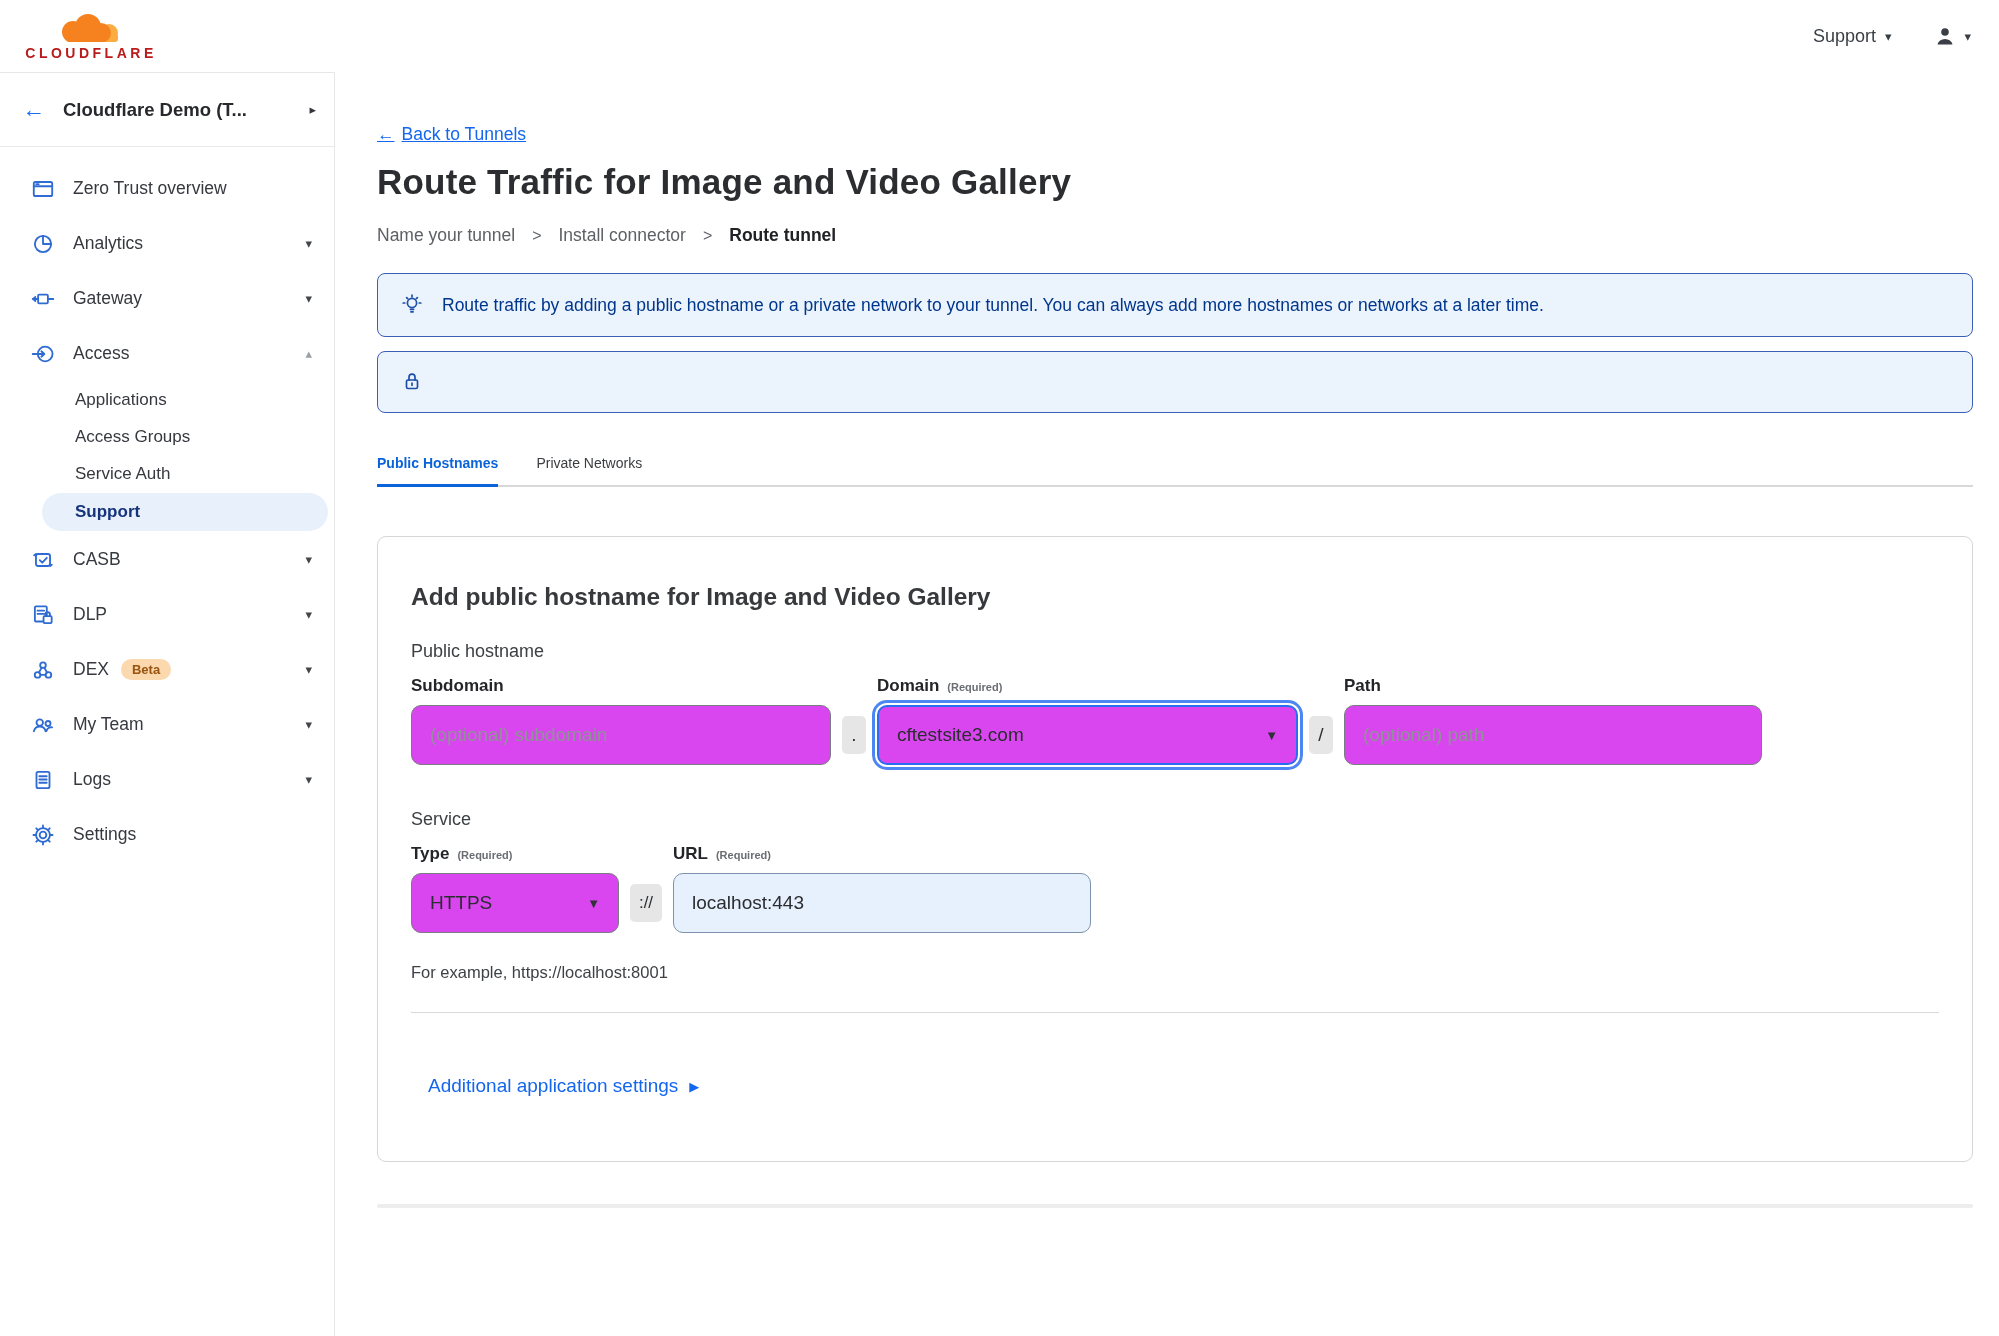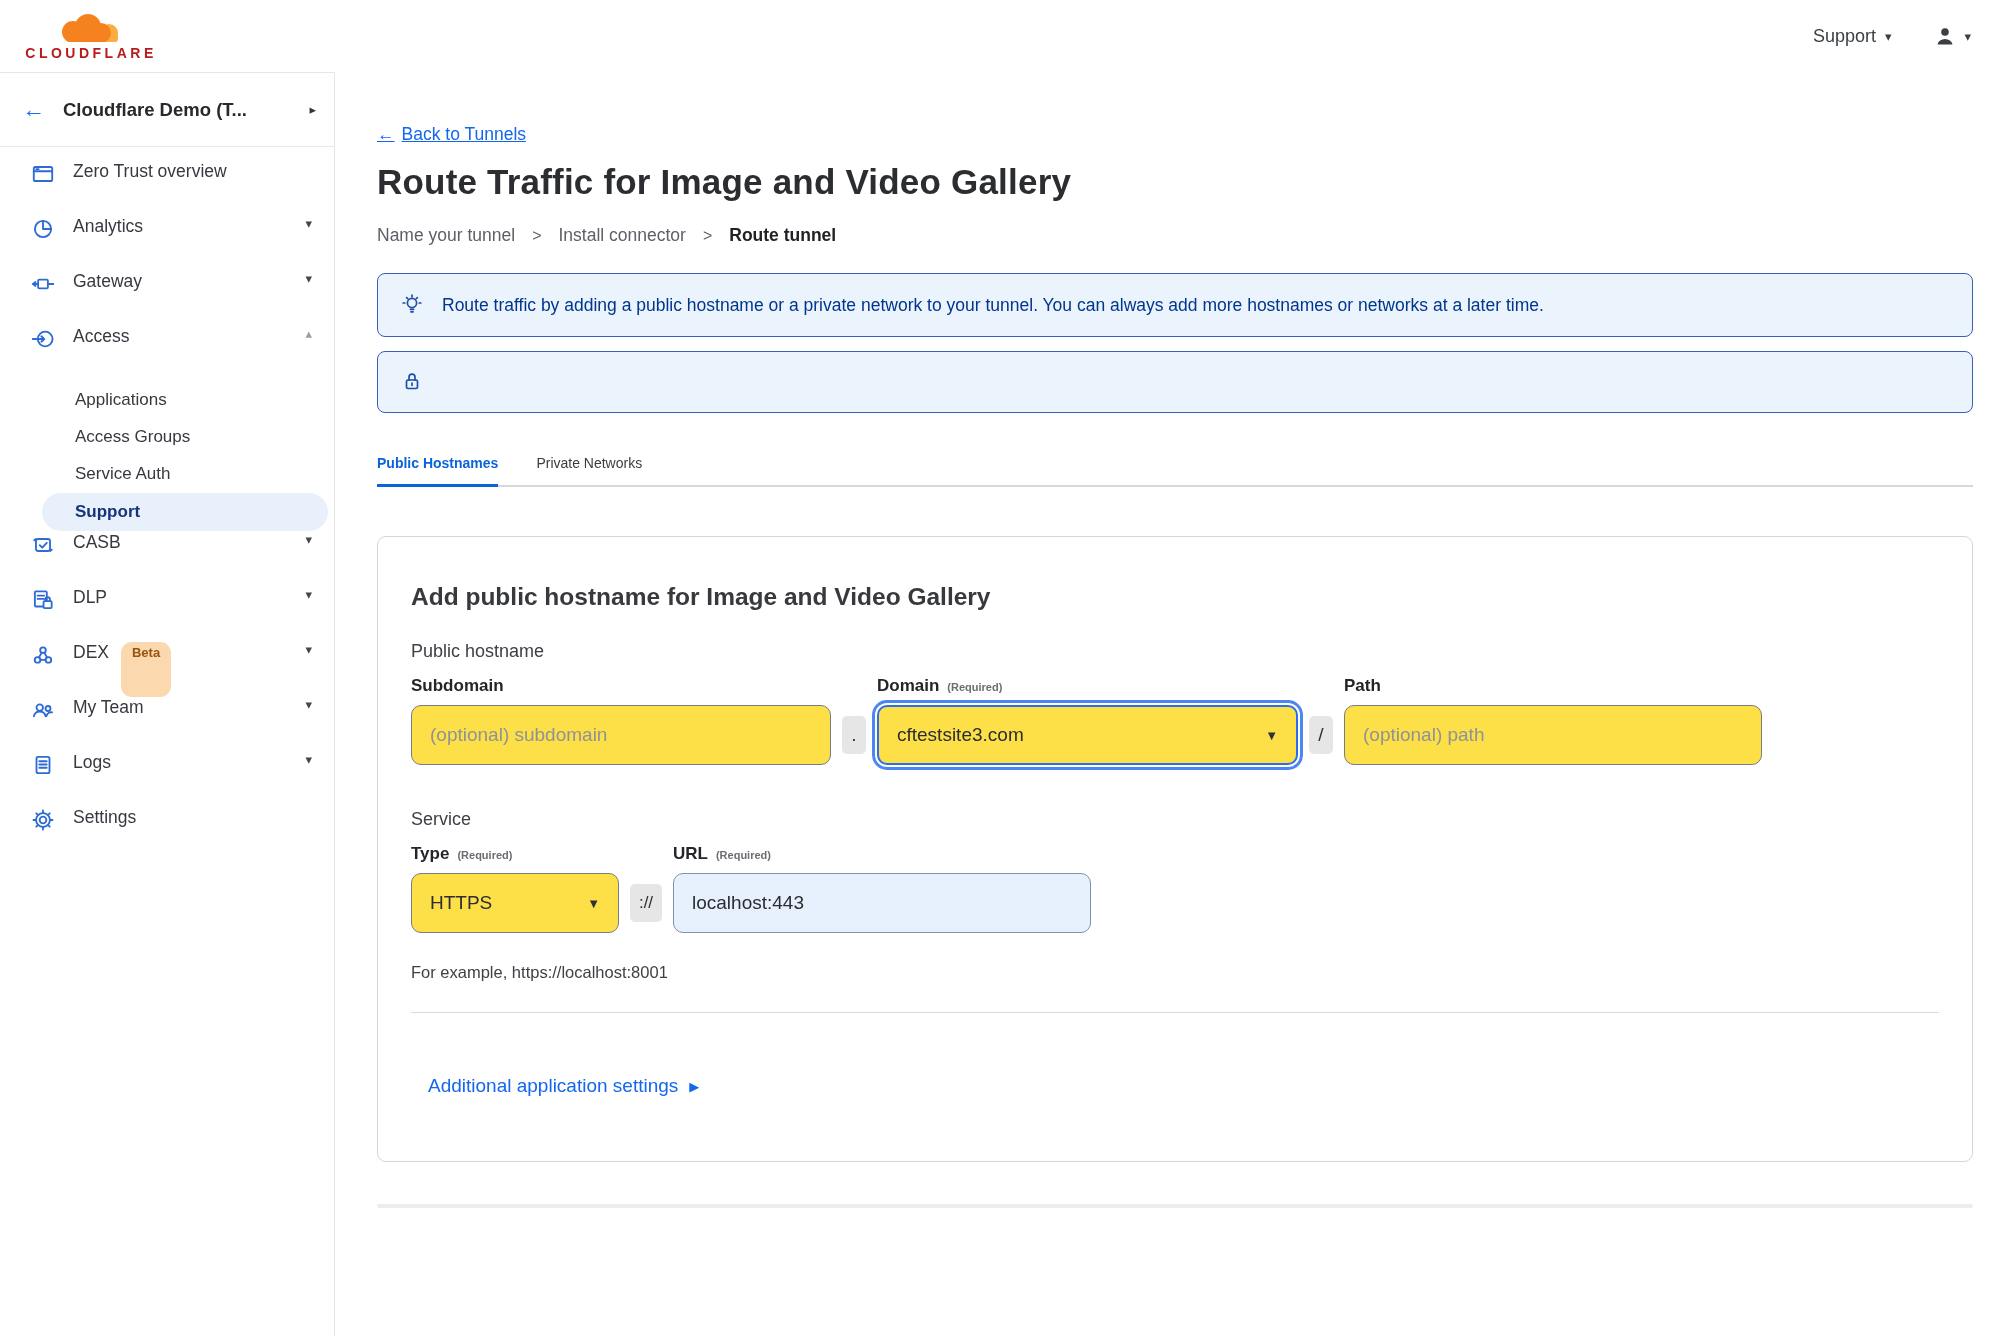--- a/index.html
+++ b/index.html
@@ -19,21 +19,21 @@
   
   .shell { display:flex; height:1264px; }
 
   
   .sidebar { width:335px; flex:0 0 335px; border-right:1px solid #e7e7e7; border-top:1px solid #e7e7e7; background:#fff; }
   .side-header { height:74px; display:flex; align-items:center; padding:0 18px 0 22px; border-bottom:1px solid #e9e9e9; }
   .side-back { color:#1670f0; font-size:23px; line-height:1; cursor:pointer; margin-right:18px; }
   .side-account { font-size:18.5px; font-weight:700; color:#27292d; flex:1; white-space:nowrap; overflow:hidden; }
   .side-expand { font-size:13px; color:#33363a; cursor:pointer; }
   .nav { padding-top:14px; }
-  .nav-item { height:55px; display:flex; padding:0 22px 0 30px; font-size:17.5px; color:#36393f; cursor:pointer; }
+  .nav-item { height:55px; display:flex; align-items:center; padding:0 22px 0 30px; font-size:17.5px; color:#36393f; cursor:pointer; }
   .nav-item .nicon { width:26px; height:26px; margin-right:17px; flex:0 0 26px; }
   .nav-item .ncaret { margin-left:auto; font-size:13px; color:#44474a; }
   .ncaret.lite { color:#9aa0a6; }
   .badge-beta { background:#fbd8ae; color:#97530f; font-size:13px; font-weight:700; border-radius:11px; padding:3px 11px; margin-left:12px; }
   .subnav { display:flex; flex-direction:column; }
   .subitem { height:37px; display:flex; align-items:center; padding-left:75px; font-size:17px; color:#36393f; cursor:pointer; }
   .subitem.selected { margin:1px 6px 1px 42px; padding-left:33px; height:38px; border-radius:20px;
      background:#e8f1fb; color:#16337c; font-weight:700; }
 
   
@@ -56,21 +56,21 @@
   .tab.active { color:#0b63d9; font-weight:700; border-bottom:3px solid #0b63d9; margin-bottom:-2px; }
   .tab.inactive { color:#3b3d40; font-weight:500; }
 
   .card { margin-top:49px; width:1596px; background:#fff; border:1px solid #d6d6d6; border-radius:9px; padding:46px 33px 64px 33px; }
   .card-heading { font-size:24.5px; font-weight:700; color:#37393c; }
   .section-label { margin-top:30px; font-size:18px; color:#3d4045; }
   .field-row { display:flex; align-items:flex-end; margin-top:14px; }
   .field { display:flex; flex-direction:column; }
   .field-label { font-size:17px; font-weight:700; color:#232528; margin-bottom:9px; display:flex; align-items:baseline; }
   .req { font-weight:700; font-size:11px; color:#6a6d72; margin-left:8px;text-align:right; }
-  .control { height:60px; border:1.6px solid #797c80; border-radius:10px; background:#fde047;
+  .control { height:60px; border:1.6px solid #797c80; border-radius:10px; background:#d946ef;
     font-size:19px; color:#2b2d30; padding:0 18px; display:flex; align-items:center;
     font-family:"Liberation Sans", sans-serif; }
   input.control::placeholder { color:#8f9297; }
   input.control { outline:none; }
   .w-sub { width:420px; } .w-dom { width:421px; } .w-path { width:418px; }
   .w-type { width:208px; } .w-url { width:418px; }
   .select { justify-content:space-between; cursor:pointer; }
   .select .sel-caret { font-size:13px; color:#303336; margin-left:14px; }
   .select.focused { border:2px solid #2b6df0; box-shadow:0 0 0 2px #ffffff, 0 0 0 5px #4b86f2; }
   .sep-box { background:#e6e6e6; color:#2e3134; border-radius:5px; height:38px; min-width:24px; padding:0 5px;

